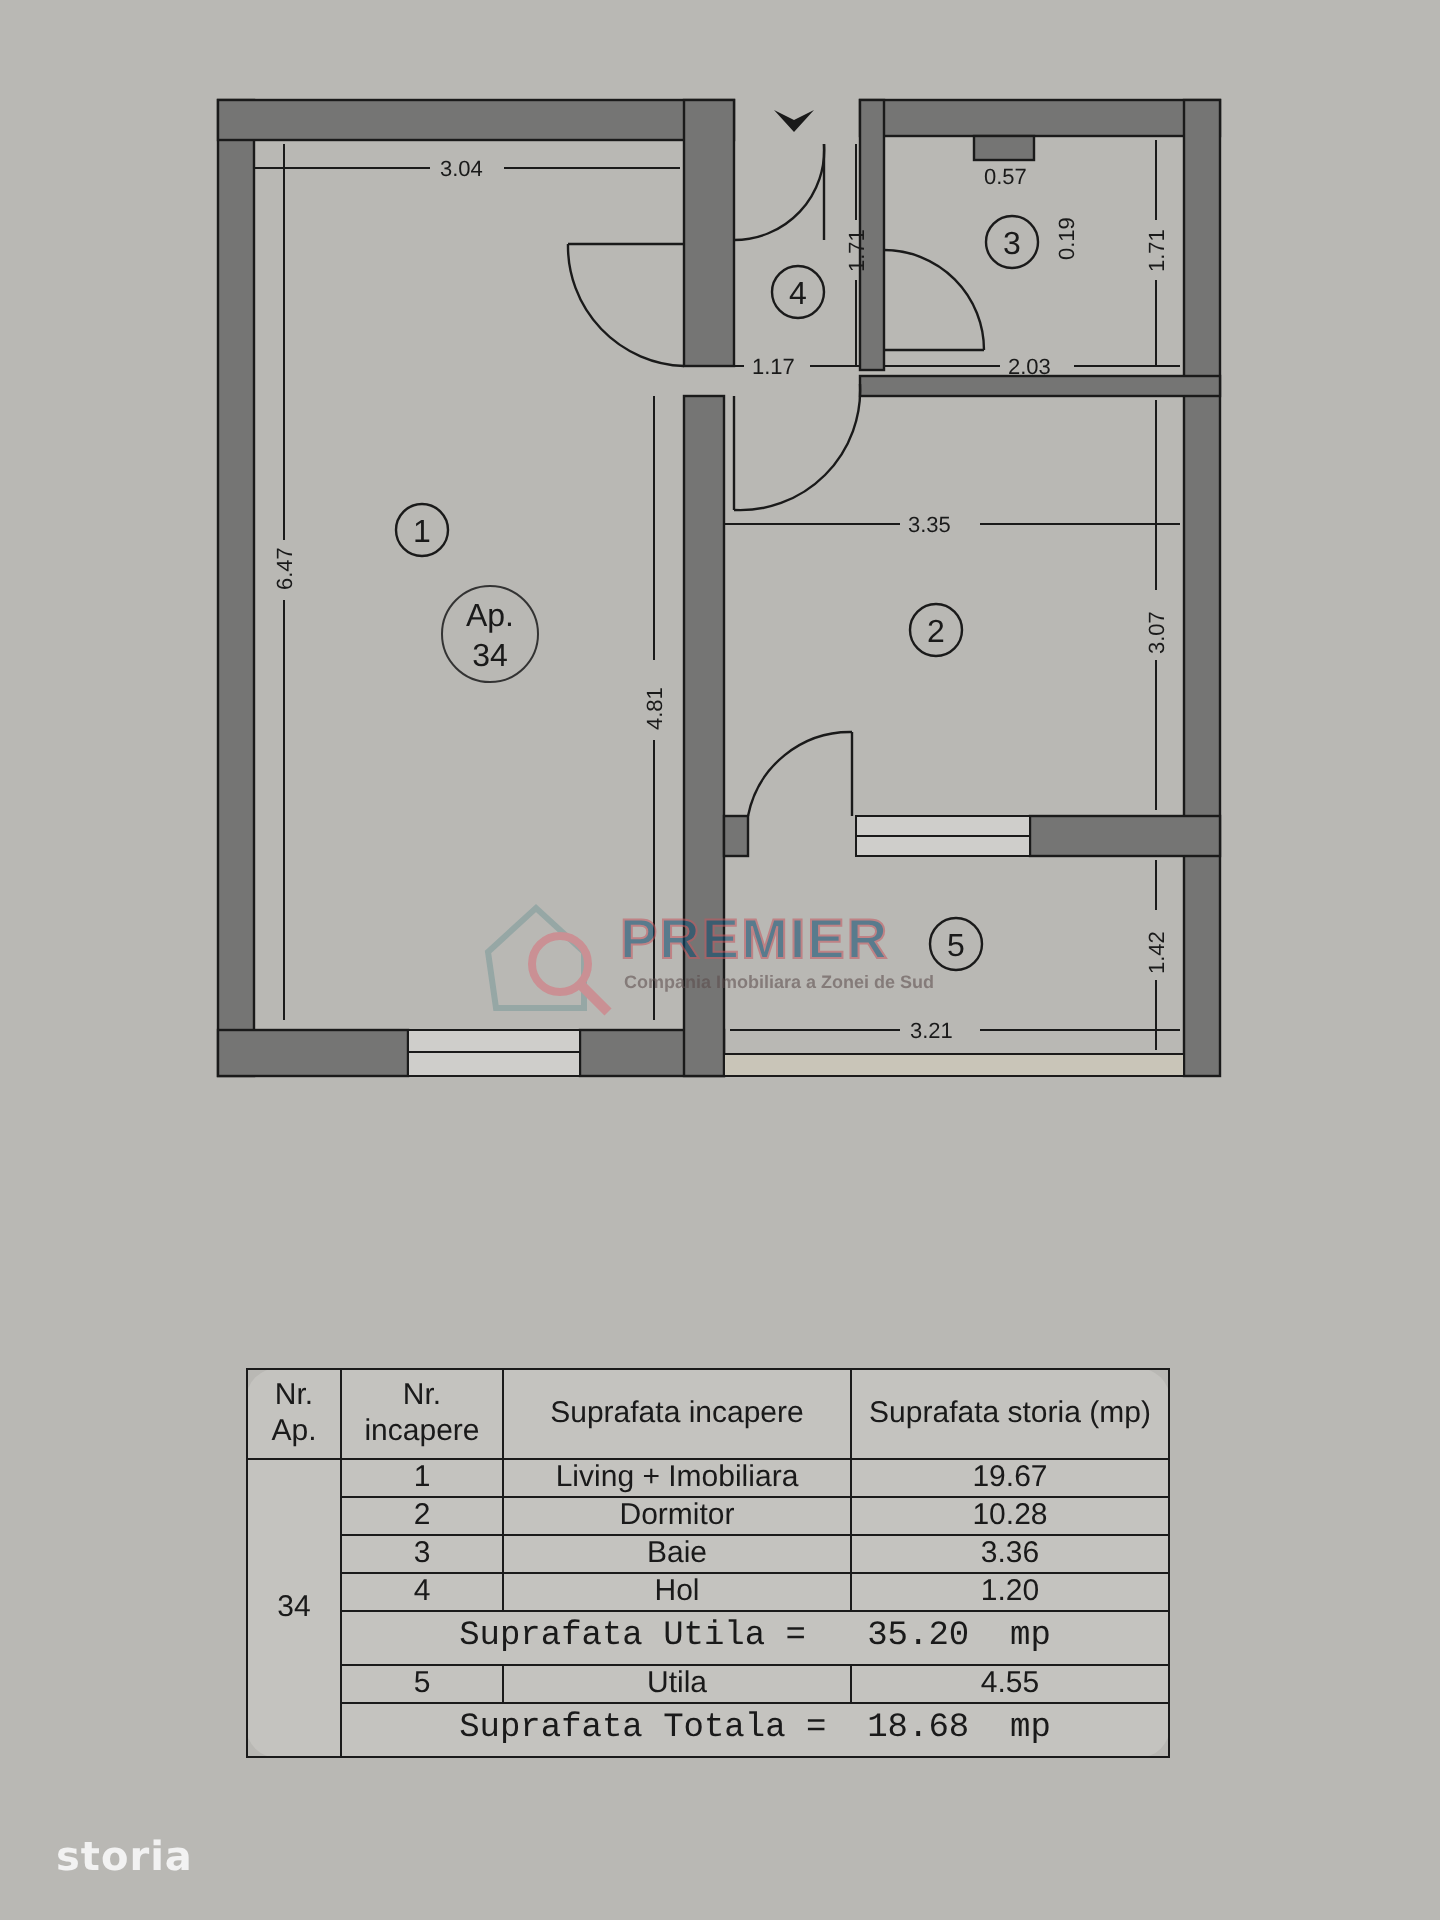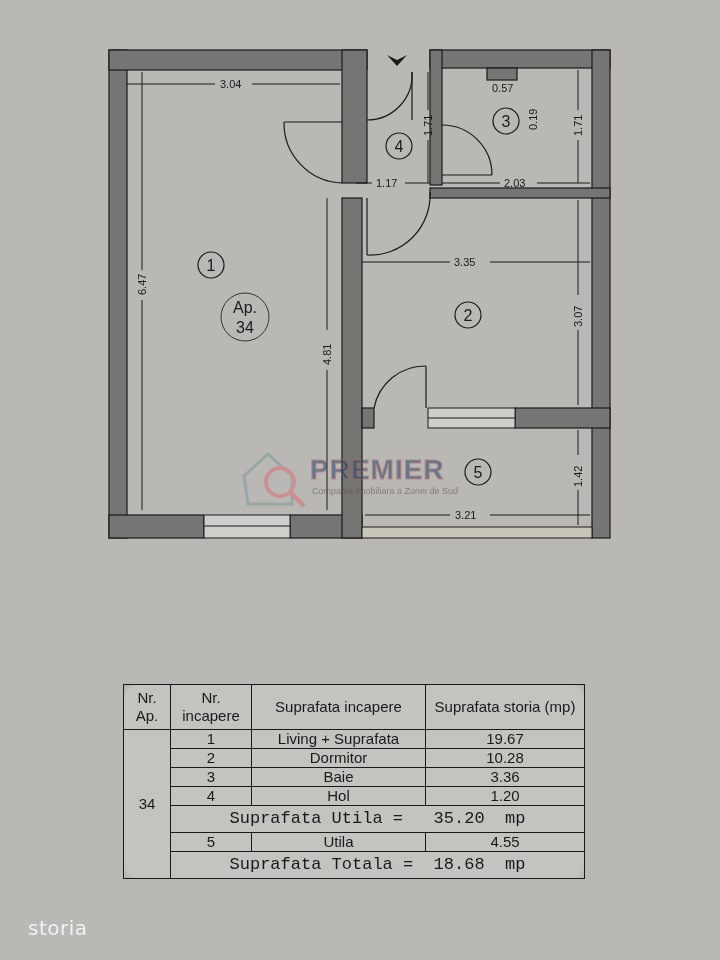--- a/index.html
+++ b/index.html
@@ -3,24 +3,24 @@
 <meta charset="utf-8">
 <style>
   html,body{margin:0;padding:0;}
   body{width:720px;height:960px;background:#b9b8b4;position:relative;overflow:hidden;font-family:"Liberation Sans",sans-serif;color:#1a1a1a;}
   .plan{position:absolute;left:0;top:0;}
   .dim{font-size:11px;fill:#1a1a1a;font-family:"Liberation Sans",sans-serif;}
   table.area{position:absolute;left:123px;top:684px;width:462px;border-collapse:collapse;background:#c4c3bf;font-size:15px;border-radius:16px;}
   table.area td,table.area th{border:1.5px solid #1a1a1a;text-align:center;padding:0 4px;font-weight:normal;line-height:18px;}
   table.area th{line-height:18px;padding:4px 4px;}
   .total{font-size:17px;line-height:26px !important;font-family:Liberation Mono, monospace;}
-  .logo{position:absolute;left:28px;top:916px;color:#f2f2f2;font-size:20px;font-weight:normal;letter-spacing:0.5px;font-family:"DejaVu Sans",sans-serif;}
+  .logo{position:absolute;left:28px;top:916px;color:#f2f2f2;font-size:20px;font-weight:bold;letter-spacing:0.5px;font-family:"DejaVu Sans",sans-serif;}
   .wm{position:absolute;left:240px;top:448px;opacity:0.55;}
   .wm-text{position:absolute;left:70px;top:6px;font-size:28px;color:#0c4a6e;font-weight:bold;-webkit-text-stroke:1px #c4575f;letter-spacing:1px;}
-  .wm-sub{position:absolute;left:72px;top:38px;font-size:9px;color:#5a4a4a;white-space:nowrap;font-weight:normal;}
+  .wm-sub{position:absolute;left:72px;top:38px;font-size:9px;color:#5a4a4a;white-space:nowrap;font-weight:bold;}
 </style>
 </head>
 <body>
 
 <svg class="plan" width="720" height="560" viewBox="0 0 720 560">
 
   <rect x="0" y="0" width="720" height="560" fill="#b9b8b4"></rect>
   <g fill="#757574" stroke="#1a1a1a" stroke-width="1.2">
 
     <rect x="109" y="50" width="18" height="488"></rect>
@@ -144,21 +144,21 @@
   <tbody>
       <tr>
     <th style="width:38px">Nr. Ap.</th>
     <th style="width:72px">Nr. incapere</th>
     <th style="width:165px">Suprafata incapere</th>
     <th>Suprafata storia (mp)</th>
   </tr>
   <tr>
     <td rowspan="7">34</td>
     <td>1</td>
-    <td>Living + Suprafata</td>
+    <td>Living + Imobiliara</td>
     <td>19.67</td>
   </tr>
   <tr>
     <td>2</td>
     <td>Dormitor</td>
     <td>10.28</td>
   </tr>
   <tr>
     <td>3</td>
     <td>Baie</td>

